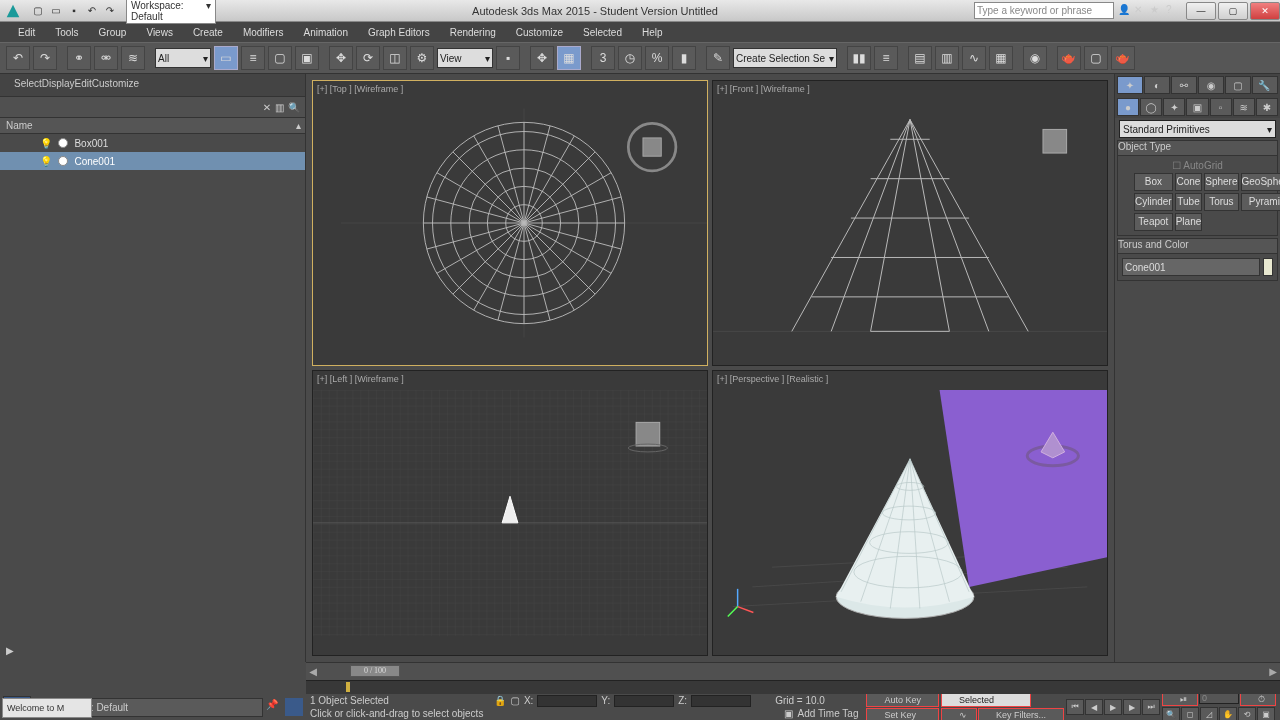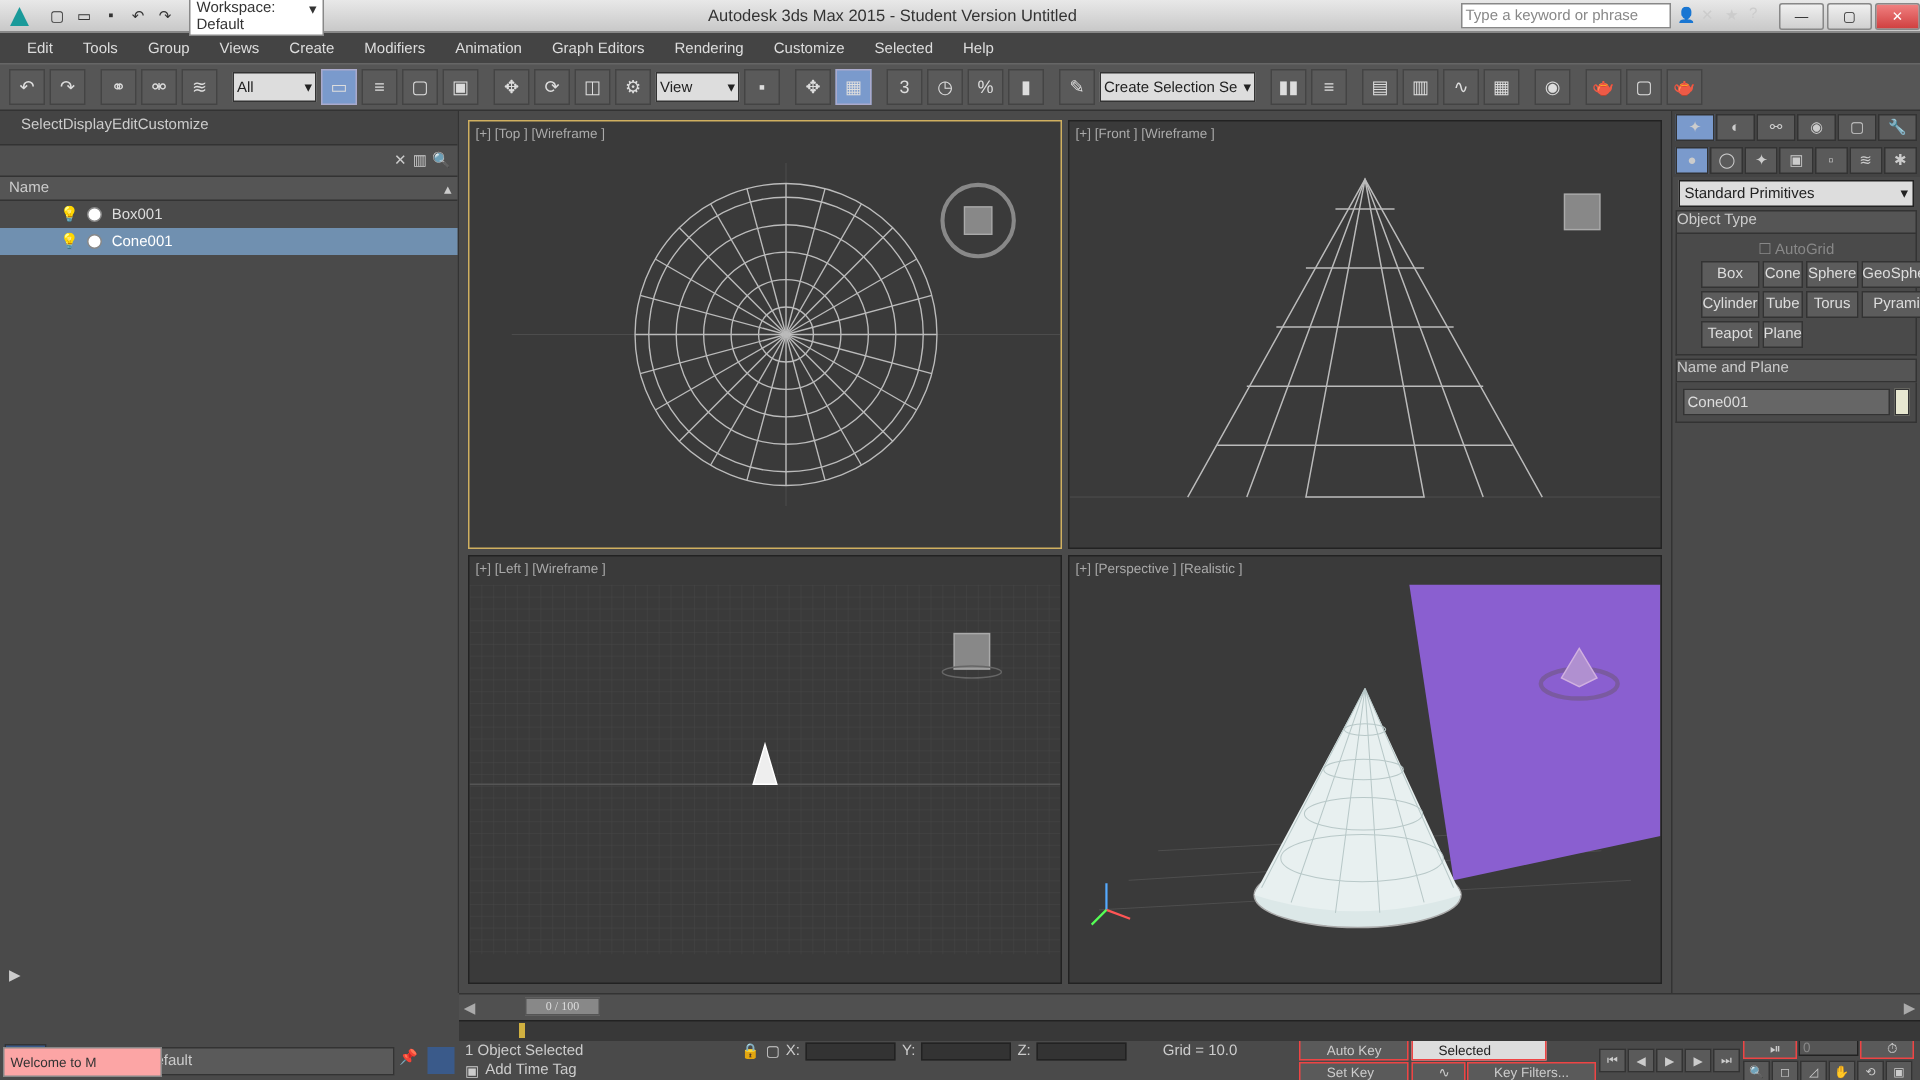--- a/index.html
+++ b/index.html
@@ -76,21 +76,21 @@
 .trackbar { height:14px; background:#383838; margin-left:306px; border-top:1px solid #222; position:relative;}
 .trackbar .key { position:absolute; left:40px; top:1px; width:4px; height:10px; background:#d0b040;}
 .status { height:26px; display:flex; align-items:center; }
 .status-left { width:306px; display:flex; align-items:center; gap:3px; padding:0 3px;}
 .ws-label { flex:1; background:#5a5a5a; border:1px solid #333; padding:3px 6px; color:#ccc; }
 .status-mid { flex:1; display:flex; flex-direction:column; }
 .status-line { height:13px; display:flex; align-items:center; gap:4px; padding:0 4px; font-size:9px;}
 .coord { width:60px; height:12px; background:#333; border:1px solid #222; color:#888; padding:0 2px; font-size:9px;}
 .status-right { display:flex; align-items:center; gap:2px; padding:0 4px;}
 .keybtn { height:14px; background:#5a5a5a; border:1px solid #ef4444; color:#ccc; padding:1px 17px; font-size:9px;}
-.prompt { position:absolute; bottom:2px; left:2px; width:106px; background:#fca5a5; color:#333; padding:4px; border:1px solid #888; font-size:9px;}
+.prompt { position:absolute; bottom:2px; left:2px; width:90px; background:#e5e5e5; color:#333; padding:4px; border:1px solid #888; font-size:9px;}
 .playctrl { display:flex; gap:1px;}
 .playctrl div { width:18px; height:16px; background:#5a5a5a; border:1px solid #333; color:#ccc; display:flex; align-items:center; justify-content:center; font-size:8px;}
 </style>
 </head>
 <body>
 
 <div class="titlebar">
   <svg class="logo" viewBox="0 0 20 20">
       <path d="M3 17 L10 3 L17 17 Z" fill="#1a9a9a"></path>
     </svg>
@@ -378,21 +378,21 @@
         <div class="objbtn">Sphere</div>
         <div class="objbtn">GeoSphere</div>
         <div class="objbtn">Cylinder</div>
         <div class="objbtn">Tube</div>
         <div class="objbtn">Torus</div>
         <div class="objbtn">Pyramid</div>
         <div class="objbtn">Teapot</div>
         <div class="objbtn">Plane</div>
       </div>
     </div>
-    <div class="rollout-hd">Name and Plane</div>
+    <div class="rollout-hd">Torus and Color</div>
     <div class="rollout-bd">
       <div class="namecolor">
         <input value="Cone001" style="">
         <div class="colorsw"></div>
       </div>
     </div>
   </div>
 </div>
 
 <div class="bottom">
@@ -420,20 +420,21 @@
         <span>▢</span>
         <span>X:</span>
           <input class="coord" style="">
         <span>Y:</span>
           <input class="coord" style="">
         <span>Z:</span>
           <input class="coord" style="">
         <span style="margin-left:20px">Grid = 10.0</span>
       </div>
       <div class="status-line">
+        <span style="flex:1">Click or click-and-drag to select objects</span>
         <span>▣</span>
         <span>Add Time Tag</span>
       </div>
     </div>
     <div class="status-right">
       <div style="display:flex;flex-direction:column;gap:1px">
         <div class="keybtn">Auto Key</div>
         <div class="keybtn">Set Key</div>
       </div>
       <div style="display:flex;flex-direction:column;gap:1px">

